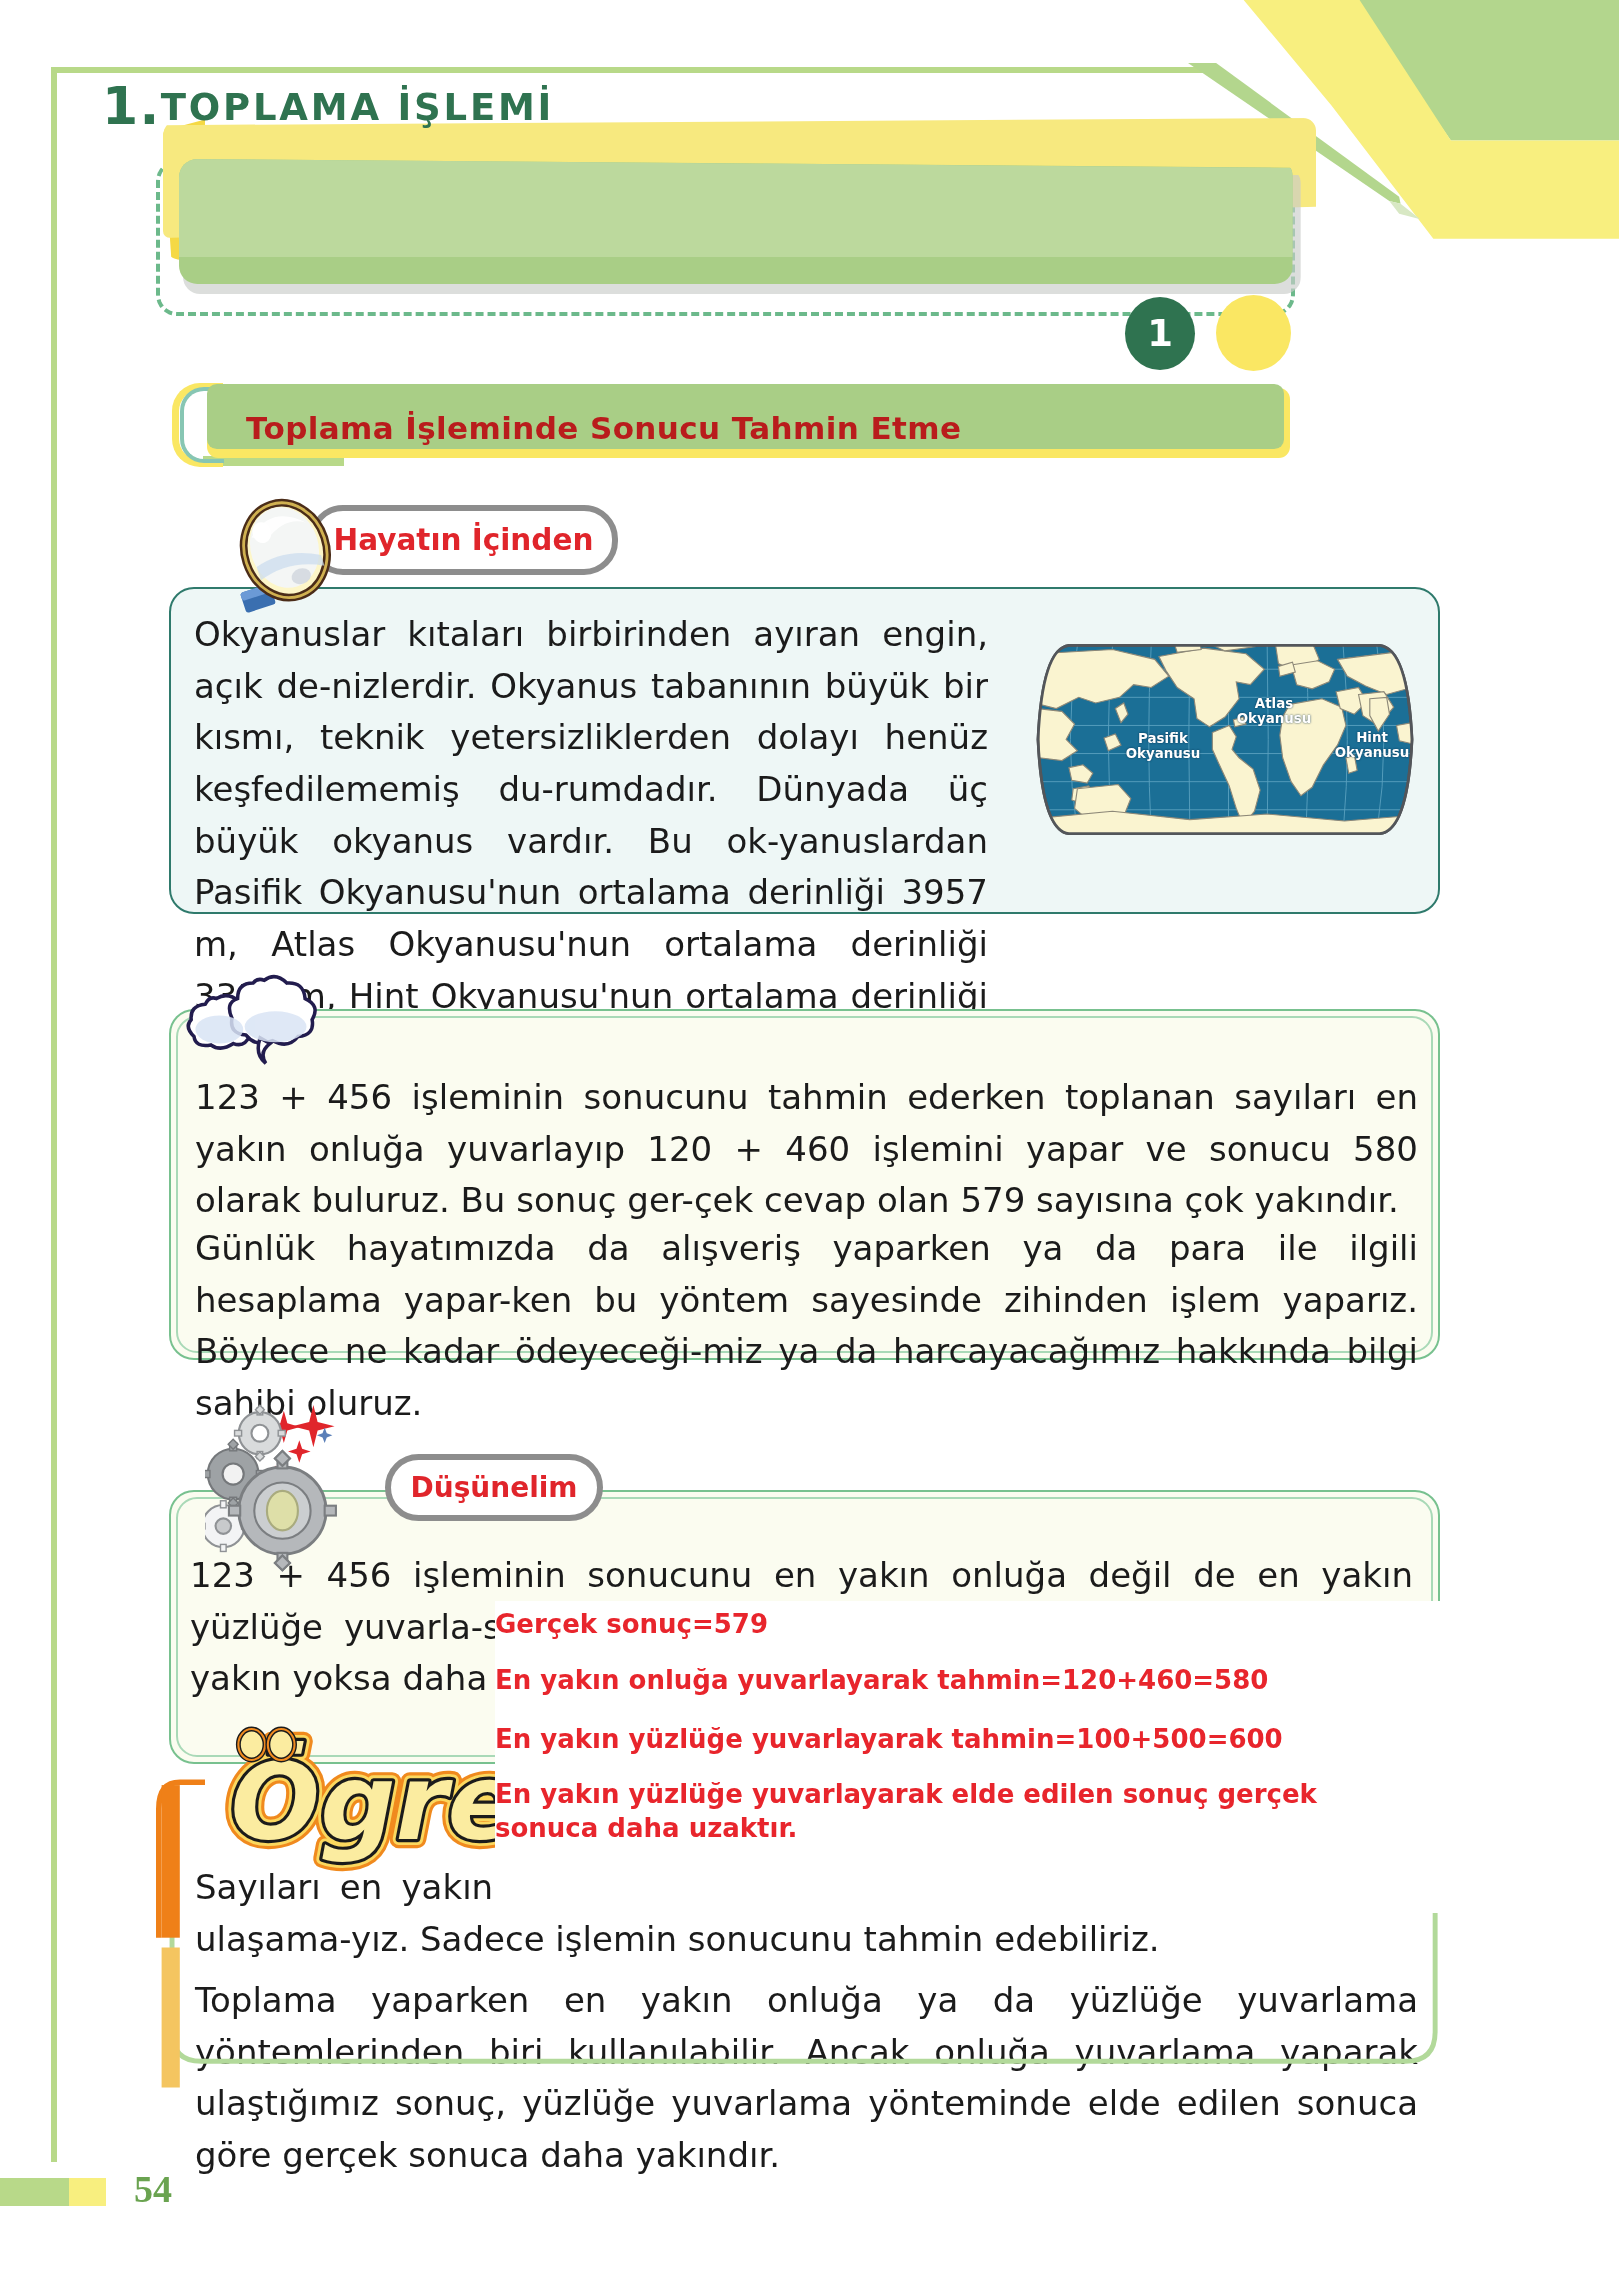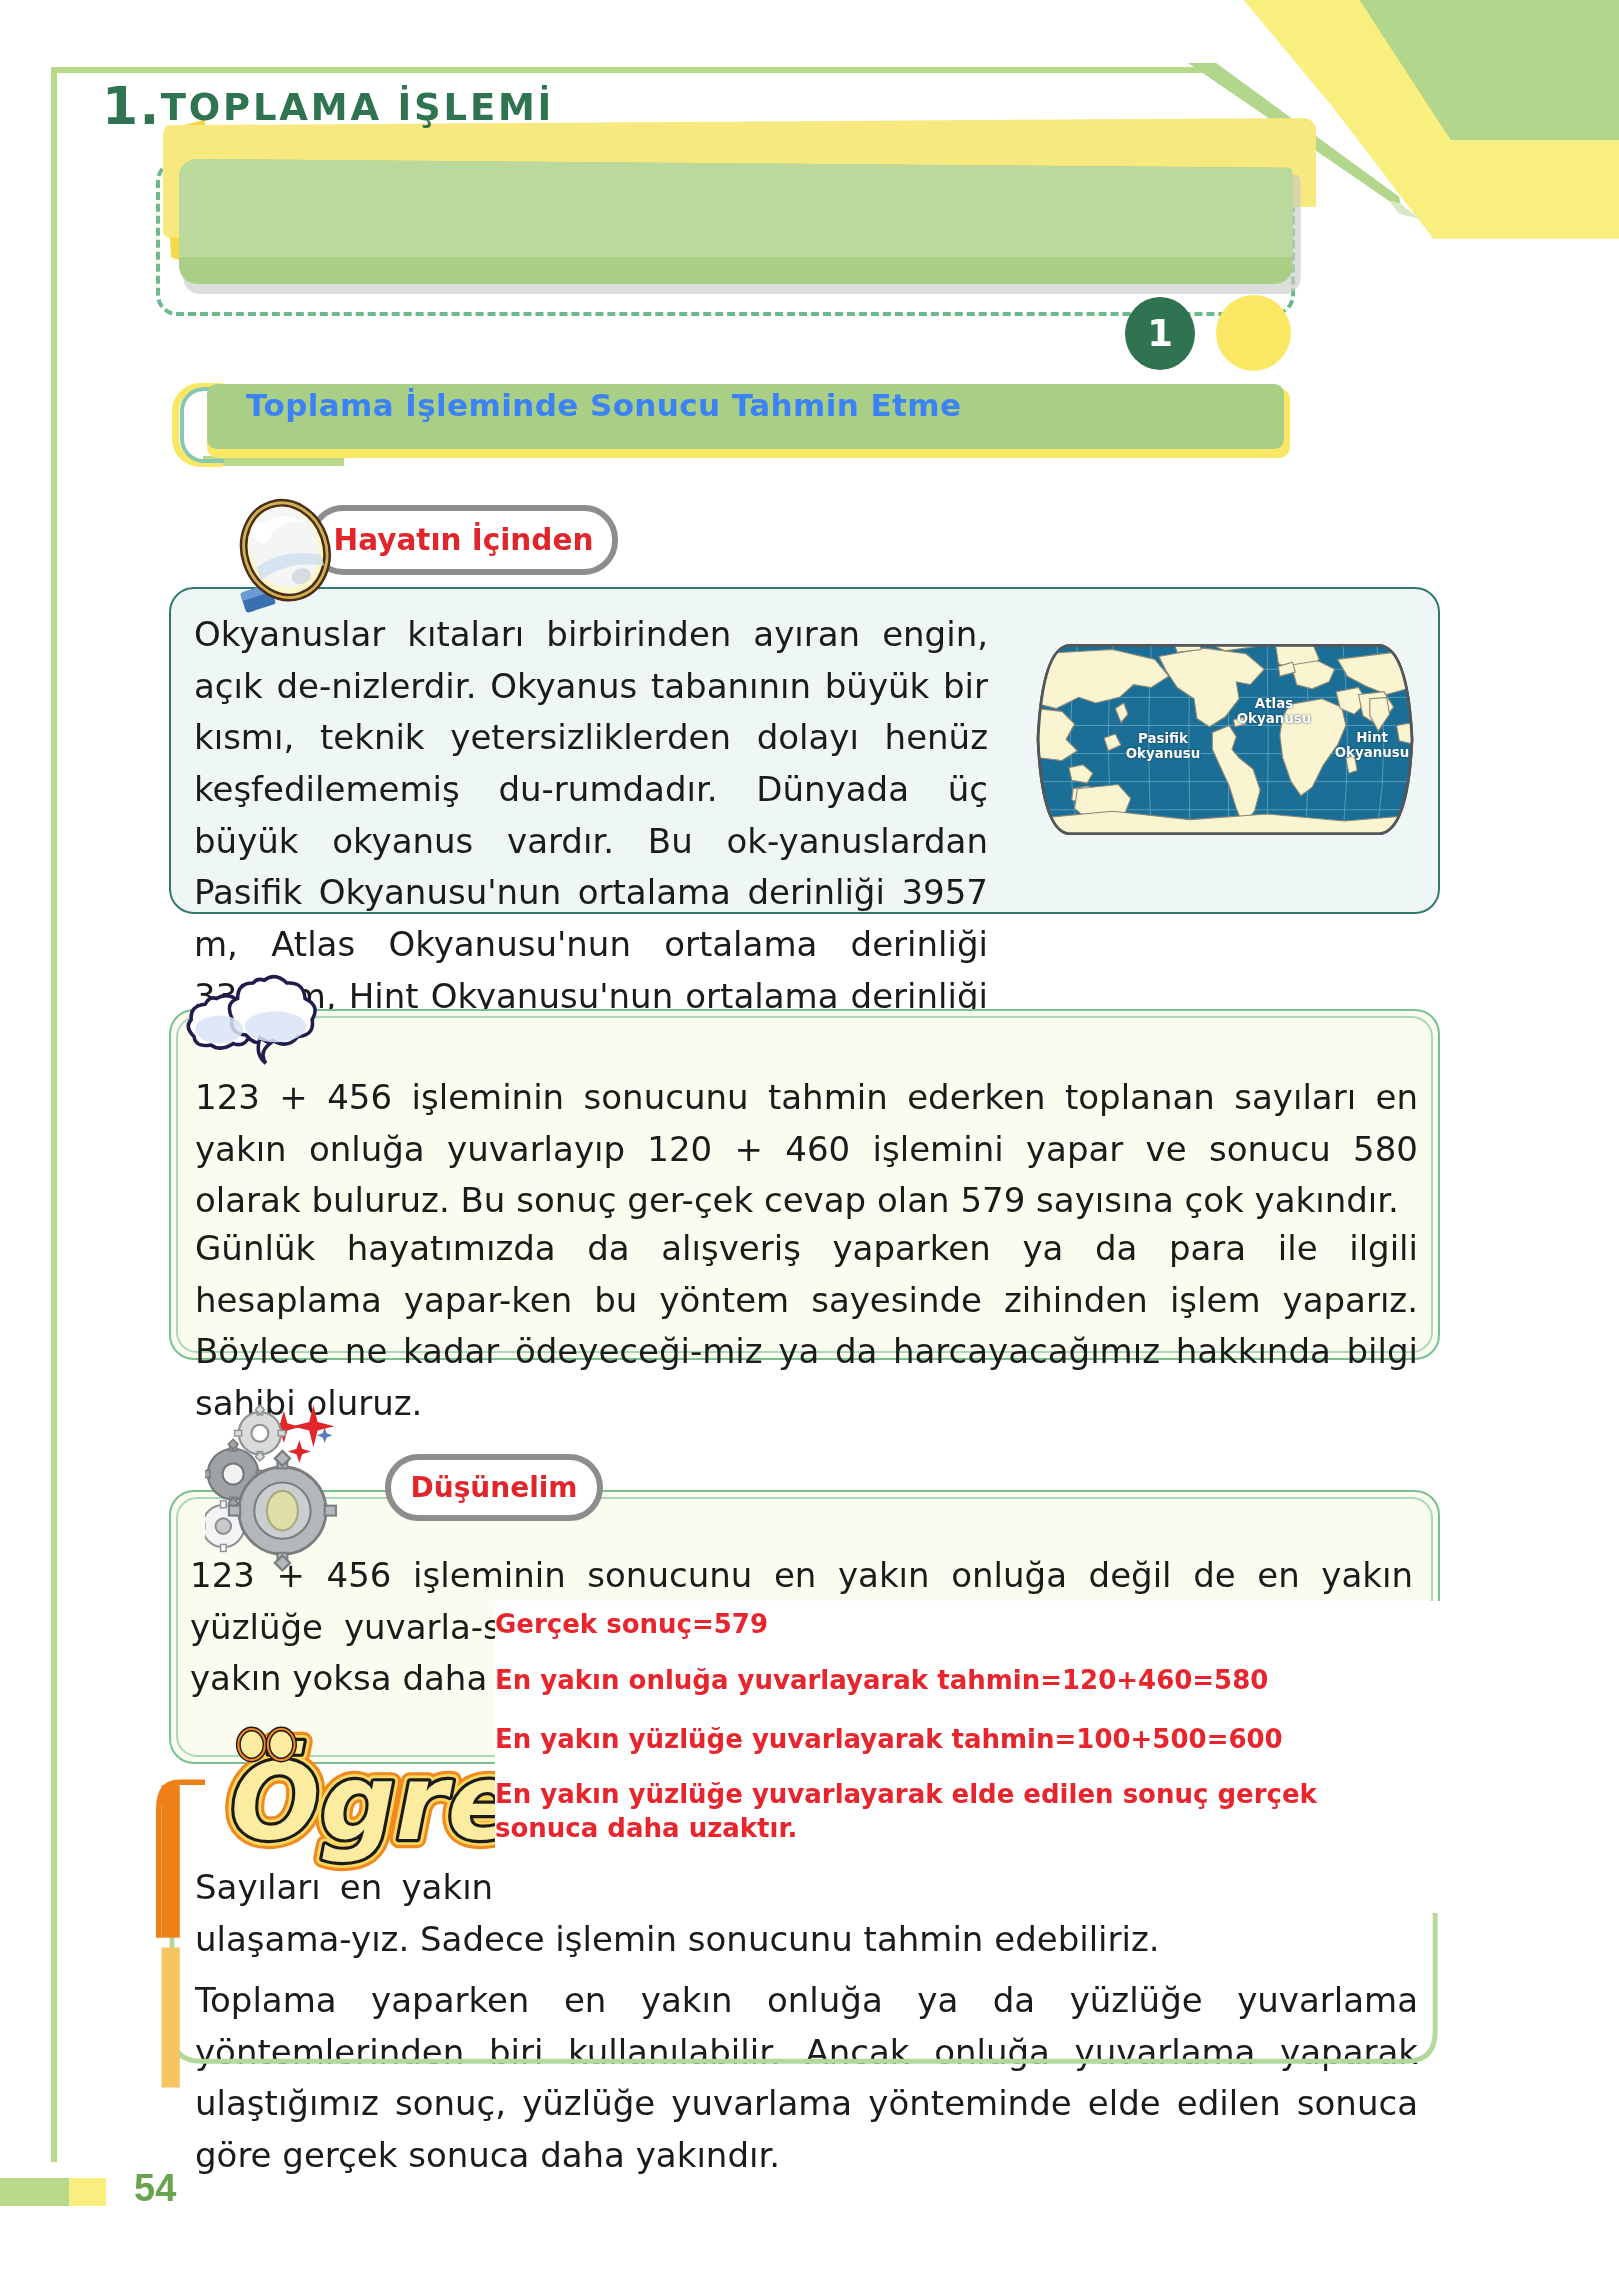--- a/index.html
+++ b/index.html
@@ -126,22 +126,22 @@
     background: #fae763;
     border-radius: 11.2px;
   }
   .sect-bar {
     position: absolute; left: 35px; top: 4.2px;
     width: 1077px; height: 65px;
     background: #a9ce86;
     border-radius: 9.8px;
   }
   .sect-bar-text {
-    position: absolute; left: 74px; top: 7px;
-    color: #3b82f6;
+    position: absolute; left: 74px; top: 30px;
+    color: #b91c1c;
     font-family: "DejaVu Sans", sans-serif;
     font-weight: bold; font-size: 31px;
     letter-spacing: 0.4px;
     white-space: nowrap;
   }
 
   
   .box { position: absolute; }
   .box-body {
     position: absolute; left: 0; top: 0; width: 100%; height: 100%;
@@ -239,21 +239,21 @@
     background: #b8d989;
   }
   .pg-swatch-yellow {
     position: absolute; left: 69px; top: 2178px;
     width: 37px; height: 28px;
     background: #f8ef7f;
   }
   .pg-num {
     position: absolute; left: 134px; top: 2167px;
     color: #6aa350;
-    font-family: Liberation Sans, sans-serif;
+    font-family: Liberation Serif, serif;
     font-weight: bold; font-size: 38px;
   }
 </style>
 </head>
 <body>
 
 <div id="page">
 
   <svg class="corner-svg" width="844" height="281" viewBox="0 0 1200 400">
     <polygon points="820,0 1200,0 1200,200 960,200" fill="#b3d68d"></polygon>

